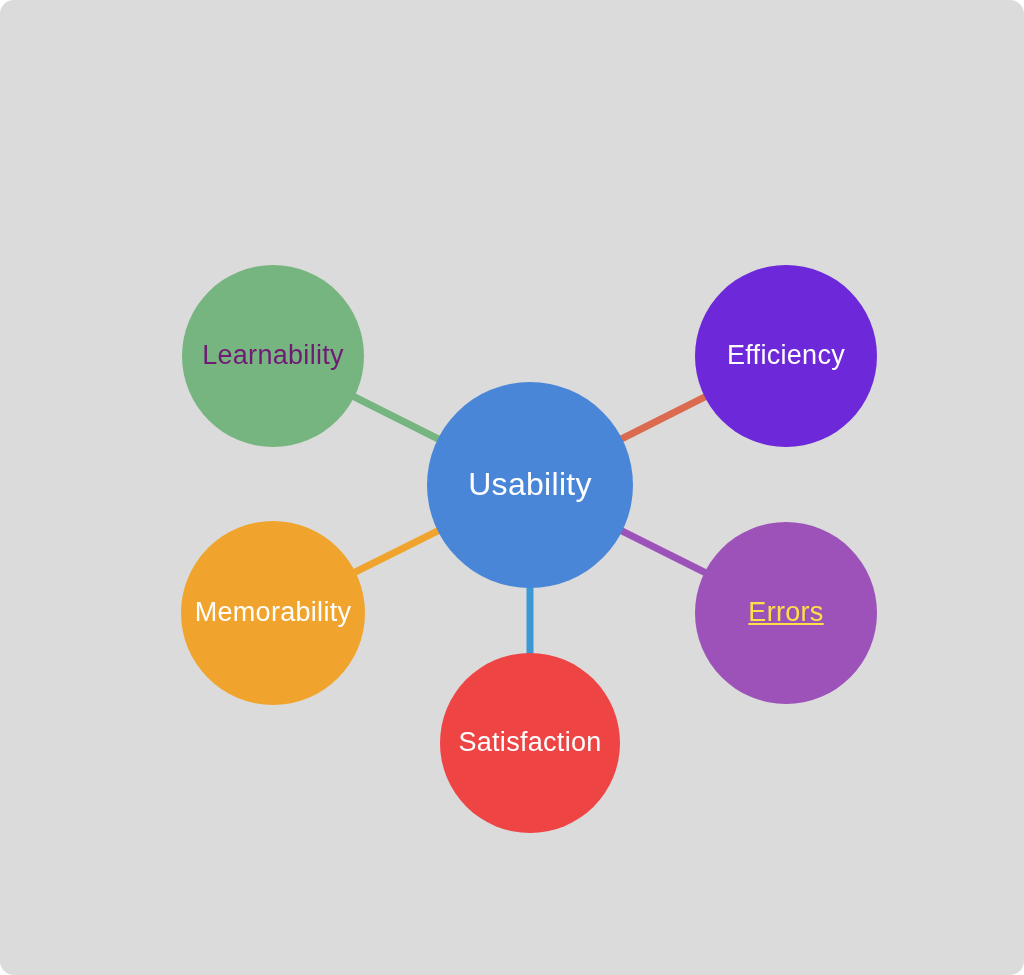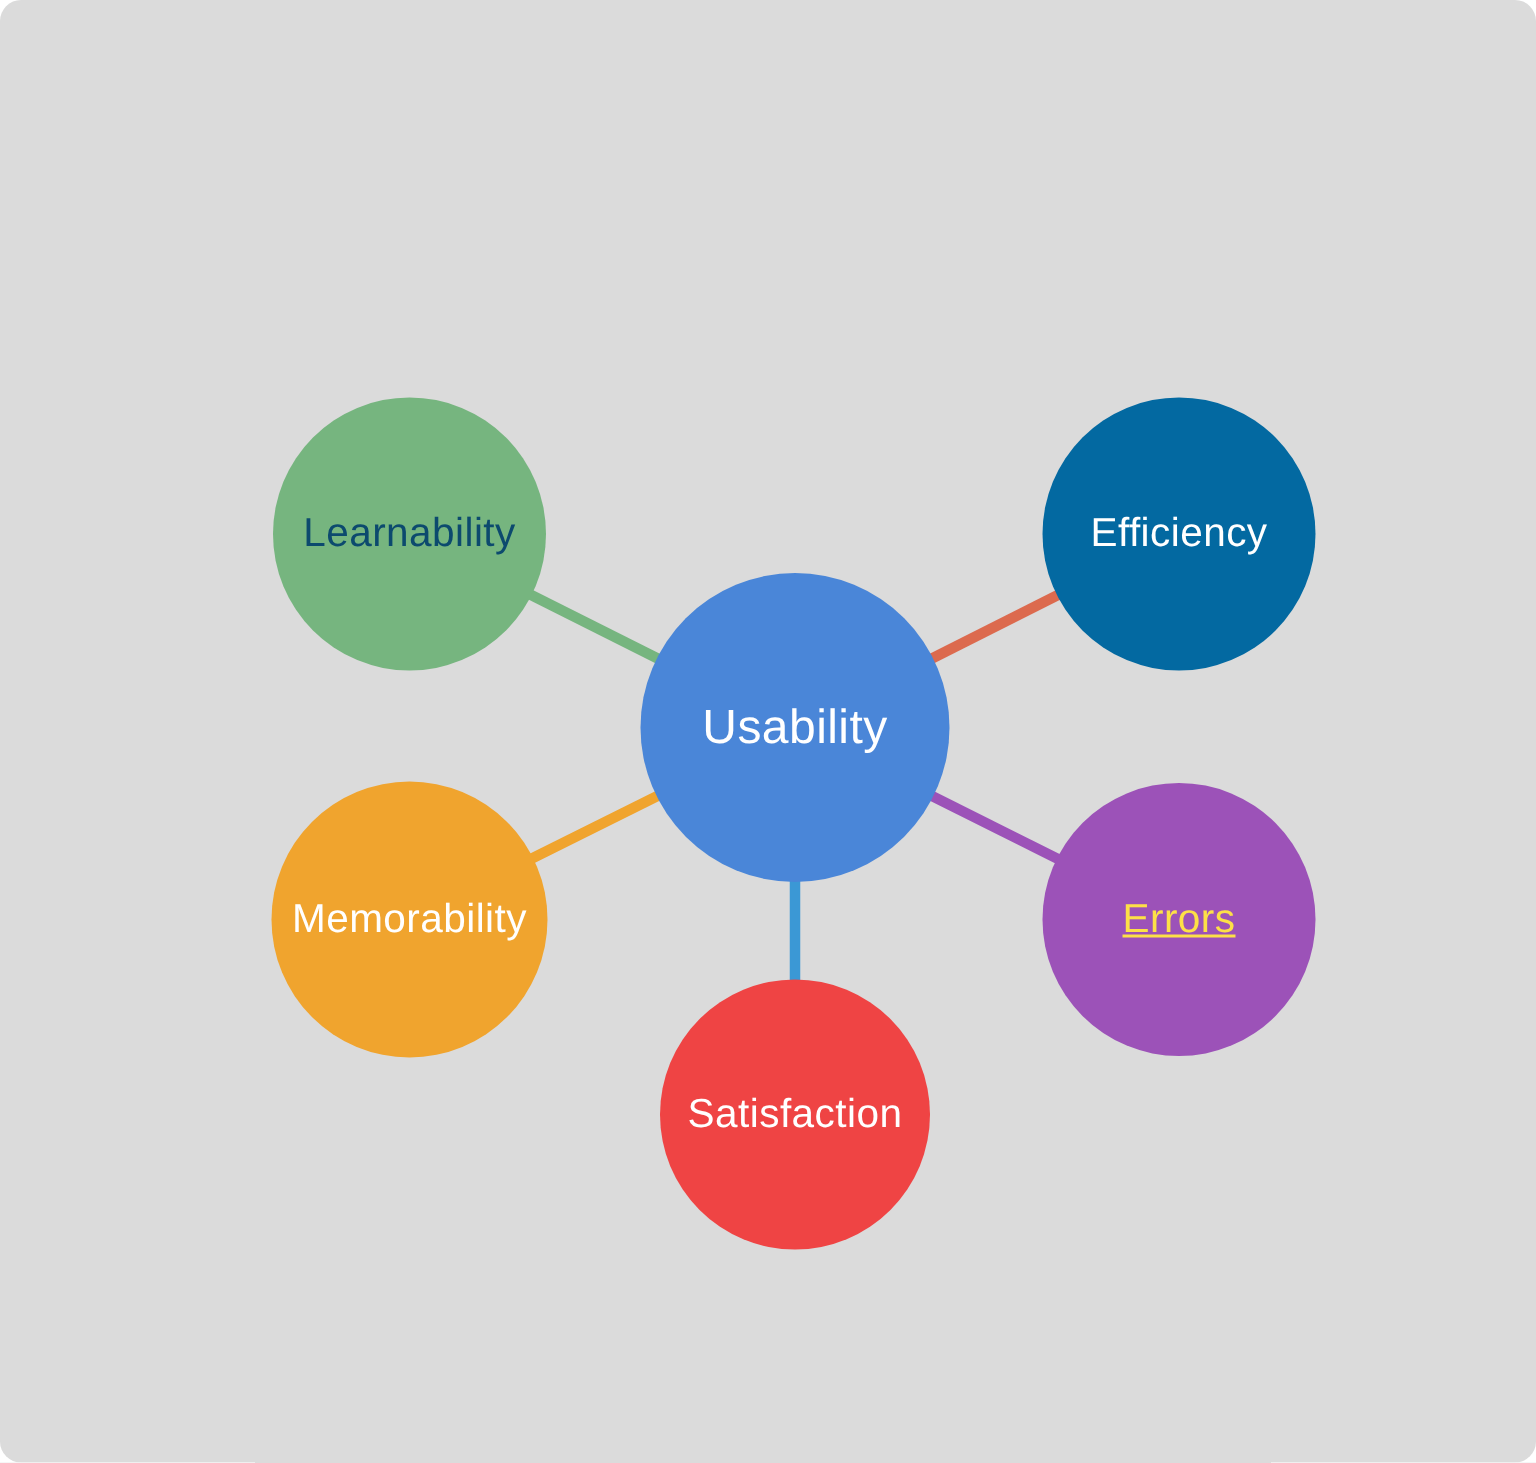--- a/index.html
+++ b/index.html
@@ -48,23 +48,23 @@
 <div class="canvas" id="canvas" style="background: rgb(219, 219, 219); width: 1024px; height: 975px;">
   <svg class="edges" id="edges" viewBox="0 0 1024 975" xmlns="http://www.w3.org/2000/svg">
       <line x1="273" y1="356" x2="530" y2="485" stroke="#76b57f" stroke-width="7"></line>
       <line x1="786" y1="356" x2="530" y2="485" stroke="#dc6a4e" stroke-width="7"></line>
       <line x1="273" y1="613" x2="530" y2="485" stroke="#f0a42e" stroke-width="7"></line>
       <line x1="786" y1="613" x2="530" y2="485" stroke="#9c52b8" stroke-width="7"></line>
       <line x1="530" y1="743" x2="530" y2="485" stroke="#3b98d5" stroke-width="7"></line>
     </svg>
   <div id="nodes">
       <div class="node" style="left: 182px; top: 265px; width: 182px; height: 182px; background: rgb(118, 181, 127);">
-        <span class="node-label" style="color: #0c4a6e;">Learnability</span>
+        <span class="node-label" style="color: #701a75;">Learnability</span>
       </div>
-      <div class="node" style="left: 695px; top: 265px; width: 182px; height: 182px; background: #0369a1;">
+      <div class="node" style="left: 695px; top: 265px; width: 182px; height: 182px; background: #6d28d9;">
         <span class="node-label" style="color: rgb(255, 255, 255);">Efficiency</span>
       </div>
       <div class="node" style="left: 181px; top: 521px; width: 184px; height: 184px; background: rgb(240, 164, 46);">
         <span class="node-label" style="color: rgb(255, 255, 255);">Memorability</span>
       </div>
       <div class="node" style="left: 695px; top: 522px; width: 182px; height: 182px; background: rgb(156, 82, 184);">
         <span class="node-label" style="color: #fde047; text-decoration: underline;">Errors</span>
       </div>
       <div class="node" style="left: 440px; top: 653px; width: 180px; height: 180px; background: #ef4444;">
         <span class="node-label" style="color: rgb(255, 255, 255);">Satisfaction</span>

